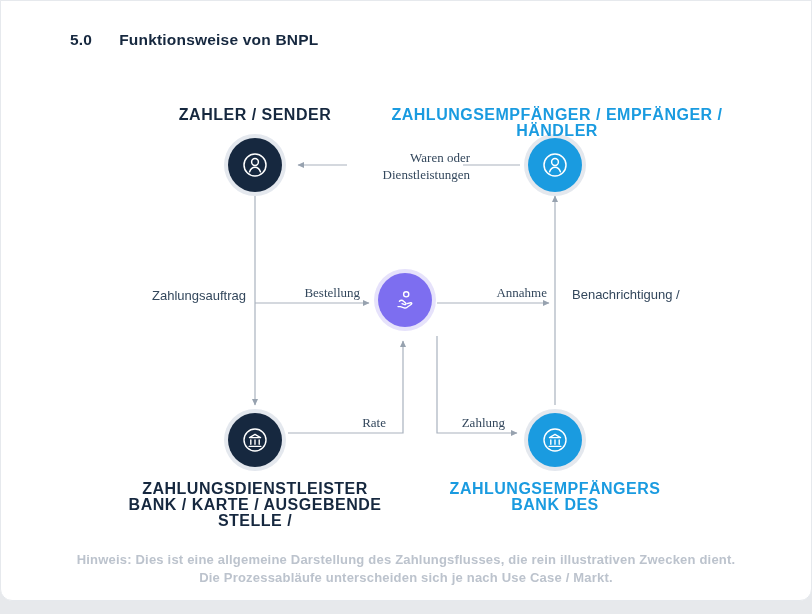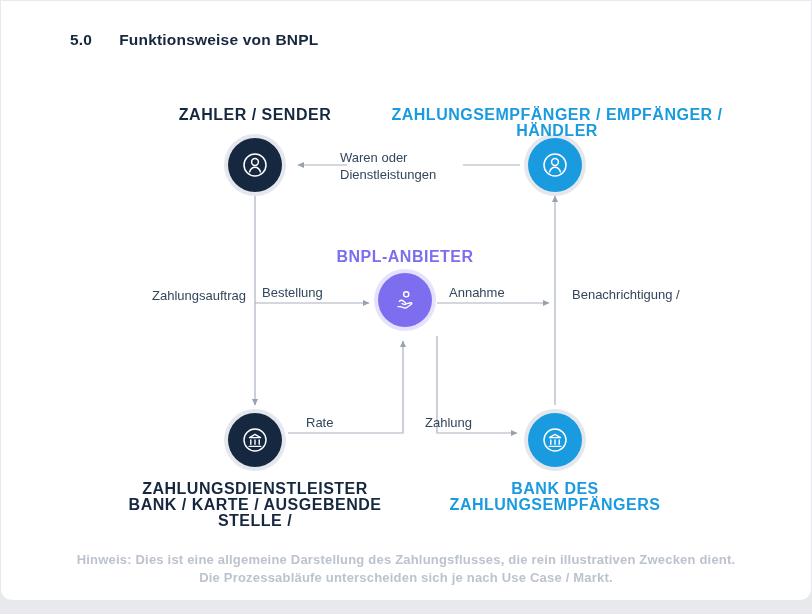--- a/index.html
+++ b/index.html
@@ -43,21 +43,21 @@
     letter-spacing:.5px; text-align:center; line-height:16px;
   }
   .t-navy   { color:var(--navy,#16283f); }
   .t-blue   { color:var(--blue,#1a9be0); }
   .t-purple { color:var(--purple,#7d6ef0); }
 
   .edge-label {
     position:absolute; font-size:13px; font-weight:500;
     color:#33475c; line-height:17px;
   }
-  .ta-c { text-align:left; }
+  .ta-c { text-align:right;font-family:Liberation Serif, serif; }
   .ta-r { text-align:right; }
 
   .footer-note {
     position:absolute; left:0; top:551px; width:812px;
     text-align:center; font-size:13px; font-weight:700;
     letter-spacing:.2px; line-height:18px;
     color:var(--note,#bcc3cd);
   }
 </style>
 </head>
@@ -123,28 +123,27 @@
     <svg width="30" height="30" viewBox="0 0 30 30" fill="none" stroke="#fff" stroke-width="1.4" stroke-linecap="round" stroke-linejoin="round">
       <circle cx="15" cy="15" r="11"></circle>
       <path d="M9.5 12.6 L15 9.4 L20.5 12.6 Z"></path>
       <path d="M10.8 15 v4.2 M15 15 v4.2 M19.2 15 v4.2"></path>
       <path d="M9.2 21.4 h11.6"></path>
     </svg>
   </div>
 
   <div class="node-label t-navy" style="left:135px; top:107px; width:240px;">ZAHLER / SENDER</div>
   <div class="node-label t-blue" style="left:377px; top:107px; width:360px;">ZAHLUNGSEMPFÄNGER / EMPFÄNGER / HÄNDLER</div>
-  <div class="node-label t-purple" style="left:325px; top:249px; width:160px;">BNPL-ANBIETER</div>
   <div class="node-label t-navy" style="left:105px; top:481px; width:300px;">
     <div>ZAHLUNGSDIENSTLEISTER</div>
     <div>BANK / KARTE / AUSGEBENDE STELLE /</div>
   </div>
   <div class="node-label t-blue" style="left:445px; top:481px; width:220px;">
+    <div>ZAHLUNGSEMPFÄNGERS</div>
     <div>BANK DES</div>
-    <div>ZAHLUNGSEMPFÄNGERS</div>
   </div>
 
   <div class="edge-label ta-c" style="left:340px; top:149px; width:130px;">
     <div>Waren oder</div>
     <div>Dienstleistungen</div>
   </div>
   <div class="edge-label ta-r" style="left:108px; top:287px; width:138px;">Zahlungsauftrag</div>
   <div class="edge-label ta-c" style="left:262px; top:284px; width:98px;">Bestellung</div>
   <div class="edge-label ta-c" style="left:449px; top:284px; width:98px;">Annahme</div>
   <div class="edge-label" style="left:572px; top:286px; width:150px;">

